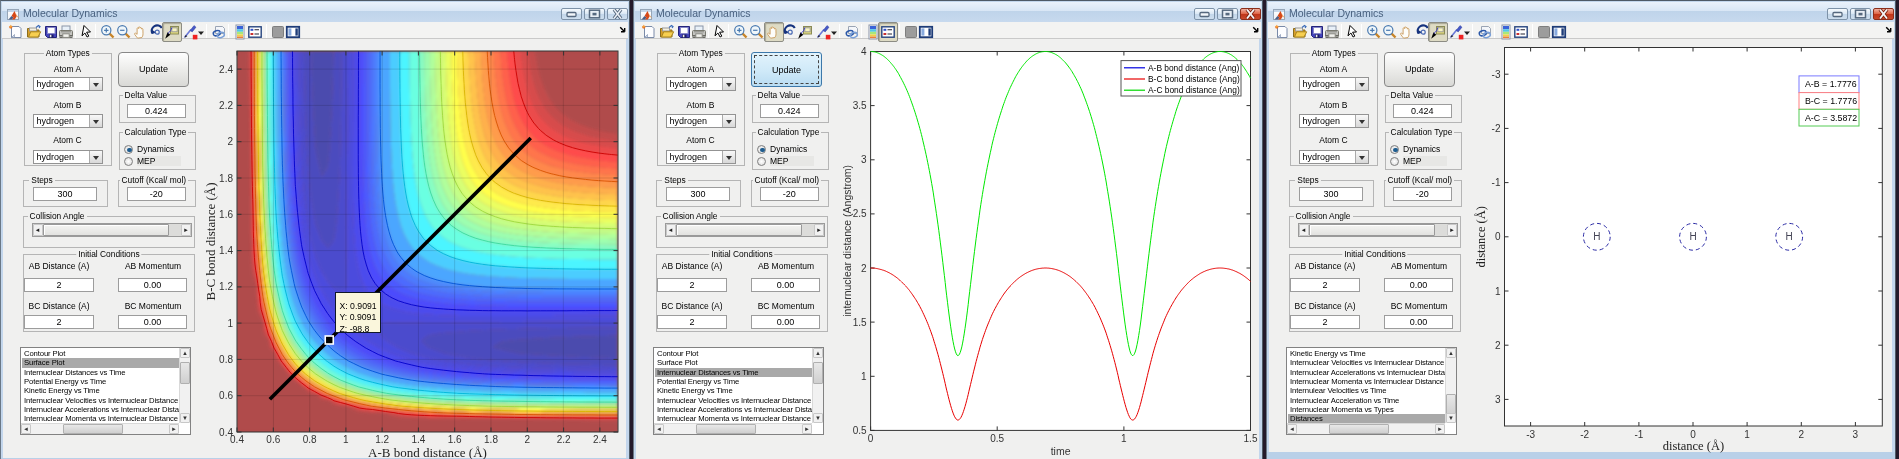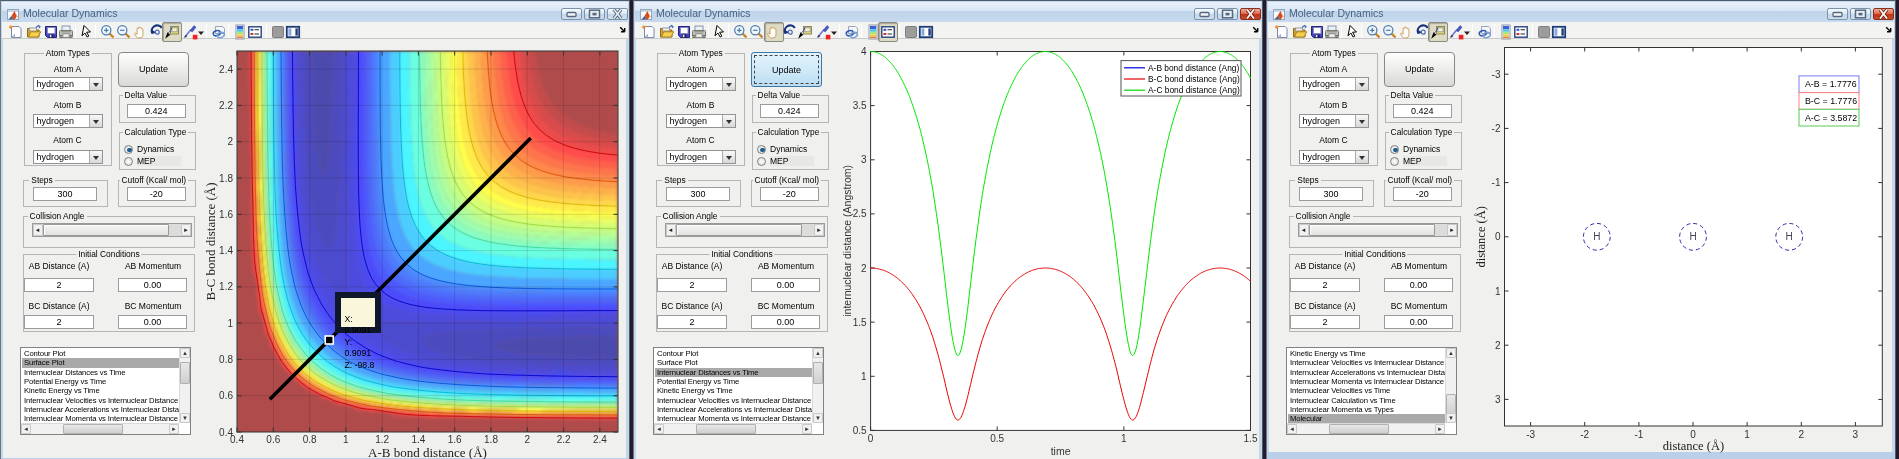--- a/index.html
+++ b/index.html
@@ -22,21 +22,21 @@
 .btn{position:absolute;border:1px solid #8e9aa5;border-radius:3px;background:linear-gradient(#fefefe,#ececea 50%,#d9d9d6);font-size:9px;text-align:center;color:#000}
 .lb{position:absolute;left:19px;top:346px;width:171px;height:88px;background:#fff;border:1px solid #828282;font-size:7.7px;letter-spacing:-0.12px;line-height:9.35px;overflow:hidden}
 .lb .rows{position:absolute;left:1px;top:1px;right:11px}
 .lb .row{padding-left:2px;white-space:nowrap;height:9.35px}
 .sel{background:#a9a9a9}
 .vsb{position:absolute;right:0;top:0;width:11px;bottom:11px;background:#f1f1f1;border-left:1px solid #d9d9d9}
 .hsb{position:absolute;left:0;bottom:0;height:11px;right:11px;background:#f1f1f1;border-top:1px solid #d9d9d9}
 .sbtn{position:absolute;background:#f1f1f1;border:1px solid #c8c8c8;border-radius:1px}
 .thumb{position:absolute;background:linear-gradient(#e8e8e8,#cfcfcf);border:1px solid #b0b0b0;border-radius:1px}
 svg{position:absolute}
-.dtip{position:absolute;background:#faf6dc;border:6px solid #0f172a;font-size:8.7px;line-height:11.4px;padding:16px 0 2px 4px;color:#000}
+.dtip{position:absolute;background:#faf6dc;border:1px solid #0f172a;font-size:8.7px;line-height:11.4px;padding:8px 0 2px 4px;color:#000}
 </style></head><body>
 <div class="win" style="left:0px">
     <div style="position:absolute;left:0;top:21px;width:2px;height:444px;background:#c3d6ec"></div>
     <div style="position:absolute;right:0;top:21px;width:3px;height:444px;background:#c3d6ec"></div>
     <div style="position:absolute;left:0;top:456.5px;width:628px;height:8px;background:#b9d0e8"></div>
     <div class="tb">
       <span class="mico">
         <svg width="12" height="11" viewBox="0 0 12 11" style="position:absolute;left:0;top:0">
           <path d="M0.5 9.5L3.5 6l2 1.5L4 9.5z" fill="#4a5e88"></path>
           <path d="M3.5 6L6.5 1l2.2 5.2L6.8 9.5H4L5.5 7.5z" fill="#d6491a"></path>
@@ -839,24 +839,24 @@
     <div class="lbl" style="left:23px;top:300px;width:70px">BC Distance (A)</div>
     <div class="lbl" style="left:117px;top:300px;width:70px">BC Momentum</div>
     <div class="ed" style="left:23px;top:314px;width:70px;height:14px;line-height:12px">2</div>
     <div class="ed" style="left:117px;top:314px;width:69px;height:14px;line-height:12px">0.00</div>
     <div class="lb">
       <div class="rows">
         <div class="row">Kinetic Energy vs Time</div>
         <div class="row">Internuclear Velocities vs Internuclear Distance</div>
         <div class="row">Internuclear Accelerations vs Internuclear Dista</div>
         <div class="row">Internuclear Momenta vs Internuclear Distance</div>
-        <div class="row">Internuclear Velocities vs Time</div>
-        <div class="row">Internuclear Calculation vs Time</div>
+        <div class="row">Internulear Velocities vs Time</div>
+        <div class="row">Internuclear Acceleration vs Time</div>
         <div class="row">Internuclear Momenta vs Types</div>
-        <div class="row sel">Molecular</div>
+        <div class="row sel">Distances</div>
       </div>
       <div class="vsb">
         <span class="sbtn" style="left:0;top:0;width:10px;height:10px;text-align:center;font-size:6px;line-height:9px;color:#333">▲</span>
         <span class="thumb" style="left:0;top:46px;width:10px;height:22px"></span>
         <span class="sbtn" style="left:0;bottom:0;width:10px;height:10px;text-align:center;font-size:6px;line-height:9px;color:#333">▼</span>
       </div>
       <div class="hsb">
         <span class="sbtn" style="left:0;top:0;width:10px;height:10px;text-align:center;font-size:6px;line-height:9px;color:#333">◄</span>
         <span class="thumb" style="left:42px;top:0;width:60px;height:10px"></span>
         <span class="sbtn" style="right:0;top:0;width:10px;height:10px;text-align:center;font-size:6px;line-height:9px;color:#333">►</span>

